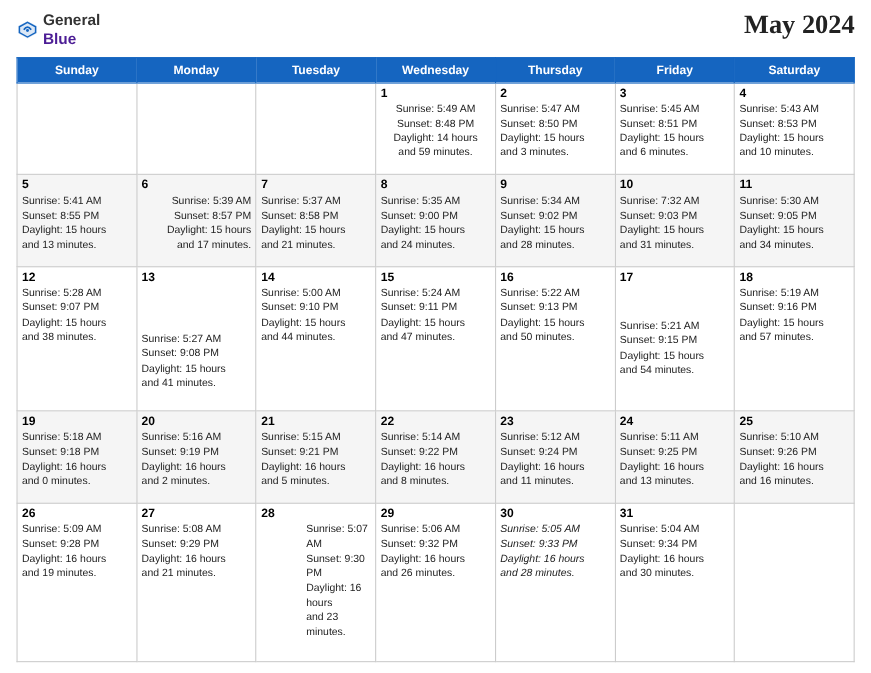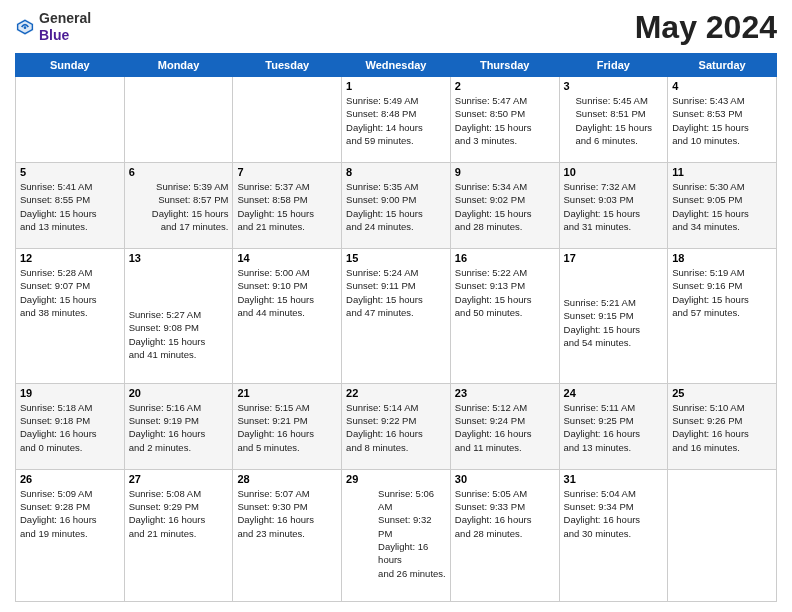--- a/index.html
+++ b/index.html
@@ -36,24 +36,25 @@
     .logo-general { color: #333; }
     .logo-blue { color: #4c1d95; }
     .logo-icon {
       width: 20px;
       height: 20px;
     }
     .title-block {
       text-align: right;
     }
     .month-title {
-      font-size: 32px;
+      font-size: 24px;
       font-weight: bold;
       color: #222;
       line-height: 1.1;
+      font-family: Liberation Serif, serif;
     }
     .location {
       font-size: 14px;
       color: #444;
     }
     .calendar {
       flex: 1;
       border-collapse: collapse;
       width: 100%;
       font-size: 10px;
@@ -126,35 +127,35 @@
           <th>Saturday</th>
         </tr>
     </thead>
     <tbody id="calendar-body">
     <tr>
           <td class="empty-cell"></td>
           <td class="empty-cell"></td>
           <td class="empty-cell"></td>
           <td>
             <span class="day-num">1</span>
-            <div class="day-info" style="white-space: pre-line;">Sunrise: 5:49 AM
+            <div class="day-info" style="white-space: pre-line; text-align: center;">Sunrise: 5:49 AM
 Sunset: 8:48 PM
 Daylight: 14 hours
 and 59 minutes.</div>
           </td>
           <td>
             <span class="day-num">2</span>
             <div class="day-info" style="white-space: pre-line;">Sunrise: 5:47 AM
 Sunset: 8:50 PM
 Daylight: 15 hours
 and 3 minutes.</div>
           </td>
           <td>
             <span class="day-num">3</span>
-            <div class="day-info" style="white-space: pre-line; margin-left: 12px;">Sunrise: 5:45 AM
+            <div class="day-info" style="white-space: pre-line;">Sunrise: 5:45 AM
 Sunset: 8:51 PM
 Daylight: 15 hours
 and 6 minutes.</div>
           </td>
           <td>
             <span class="day-num">4</span>
             <div class="day-info" style="white-space: pre-line;">Sunrise: 5:43 AM
 Sunset: 8:53 PM
 Daylight: 15 hours
 and 10 minutes.</div>
@@ -323,35 +324,35 @@
           </td>
           <td>
             <span class="day-num">27</span>
             <div class="day-info" style="white-space: pre-line;">Sunrise: 5:08 AM
 Sunset: 9:29 PM
 Daylight: 16 hours
 and 21 minutes.</div>
           </td>
           <td>
             <span class="day-num">28</span>
-            <div class="day-info" style="white-space: pre-line;">Sunrise: 5:07 AM
+            <div class="day-info" style="white-space: pre-line; margin-left: 41px;">Sunrise: 5:07 AM
 Sunset: 9:30 PM
 Daylight: 16 hours
 and 23 minutes.</div>
           </td>
           <td>
             <span class="day-num">29</span>
-            <div class="day-info" style="white-space: pre-line; margin-left: 32px;">Sunrise: 5:06 AM
+            <div class="day-info" style="white-space: pre-line;">Sunrise: 5:06 AM
 Sunset: 9:32 PM
 Daylight: 16 hours
 and 26 minutes.</div>
           </td>
           <td>
             <span class="day-num">30</span>
-            <div class="day-info" style="white-space: pre-line;">Sunrise: 5:05 AM
+            <div class="day-info" style="white-space: pre-line; font-style: italic;">Sunrise: 5:05 AM
 Sunset: 9:33 PM
 Daylight: 16 hours
 and 28 minutes.</div>
           </td>
           <td>
             <span class="day-num">31</span>
             <div class="day-info" style="white-space: pre-line;">Sunrise: 5:04 AM
 Sunset: 9:34 PM
 Daylight: 16 hours
 and 30 minutes.</div>

